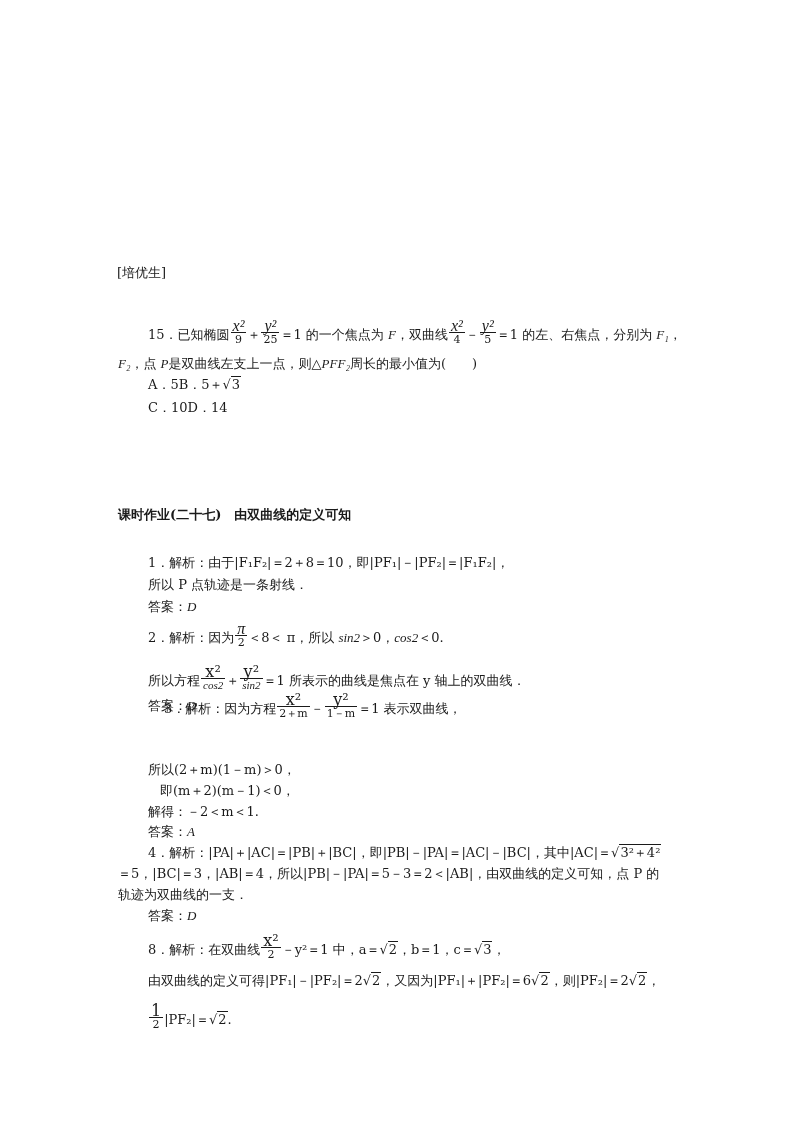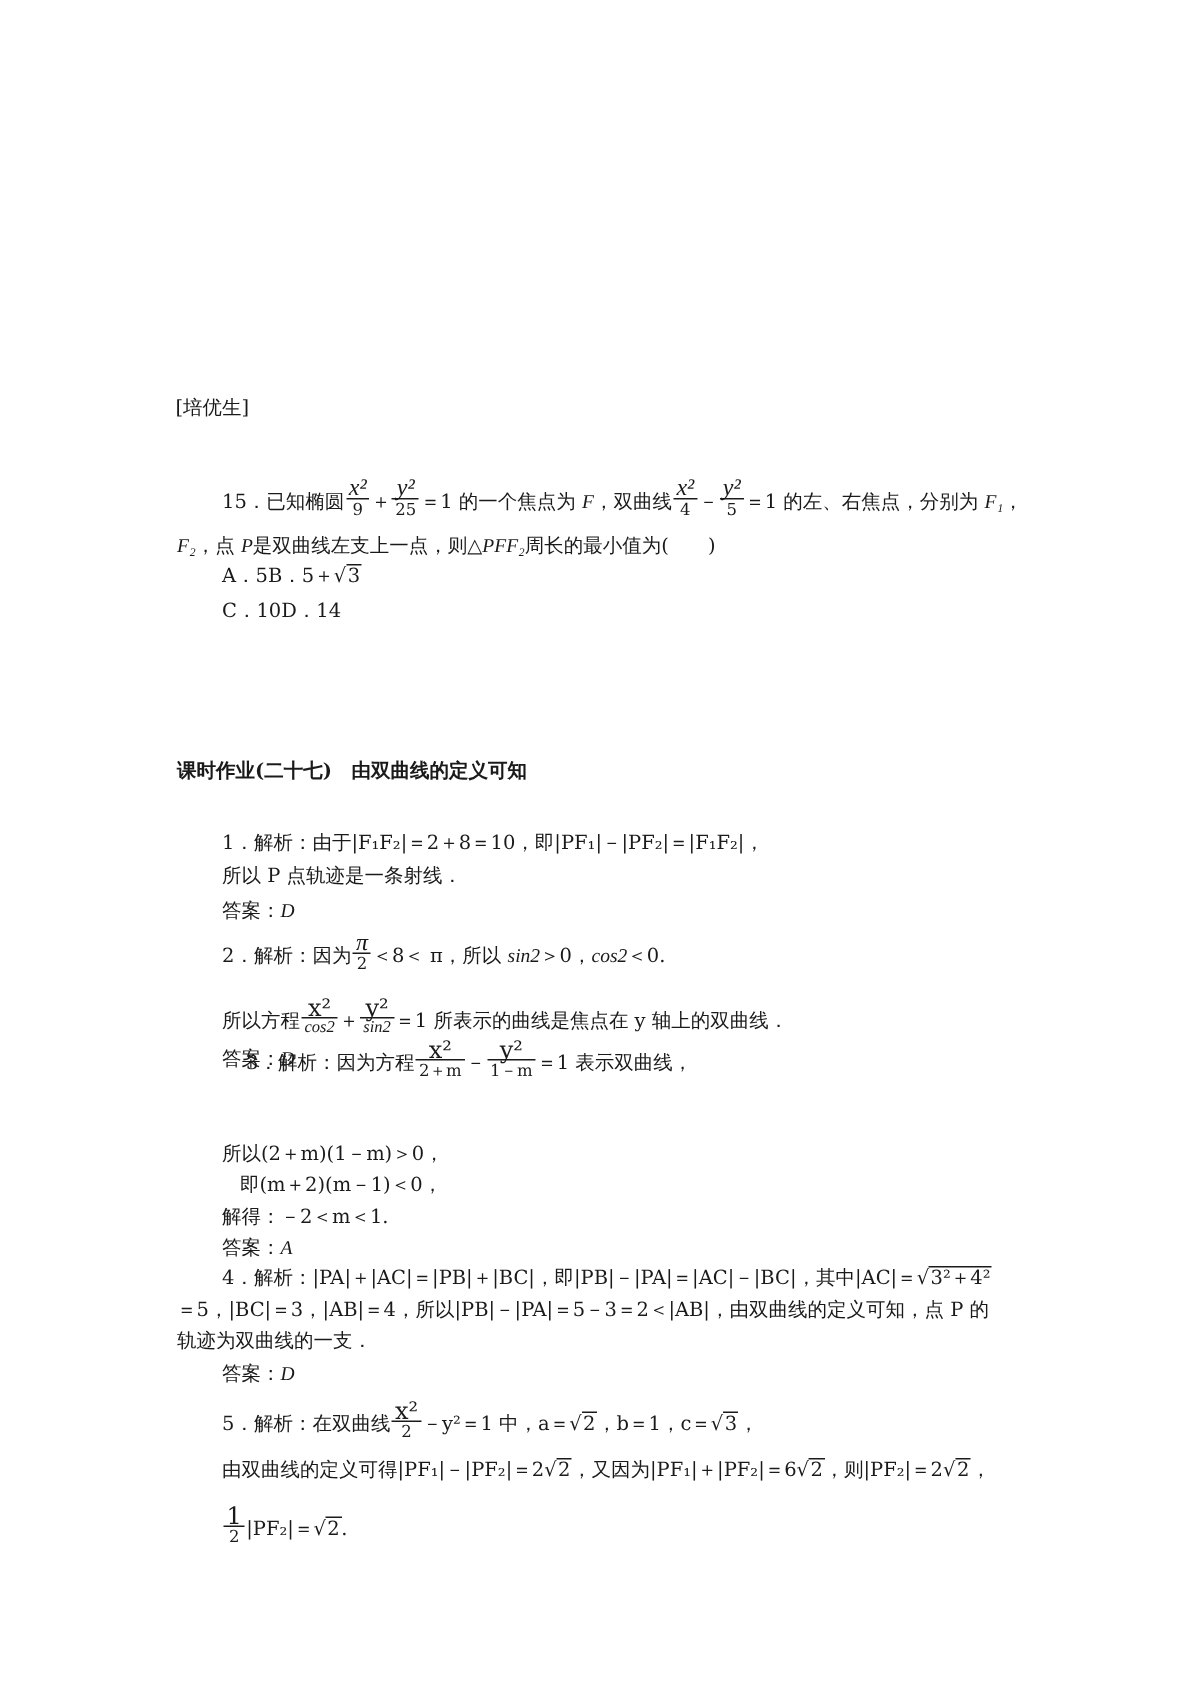--- a/index.html
+++ b/index.html
@@ -55,21 +55,21 @@
   <div class="ln" style="left:148px; top:824px;"><span>答案：</span><span class="it">A</span></div>
 
   <div class="ln" style="left:148px; top:845px;">
     <span>4．解析：|PA|＋|AC|＝|PB|＋|BC|，即|PB|－|PA|＝|AC|－|BC|，其中|AC|＝</span><span class="sqrt">√<span class="rad">3²＋4²</span></span>
   </div>
   <div class="ln" style="left:118px; top:866px;">＝5，|BC|＝3，|AB|＝4，所以|PB|－|PA|＝5－3＝2＜|AB|，由双曲线的定义可知，点 P 的</div>
   <div class="ln" style="left:118px; top:887px;">轨迹为双曲线的一支．</div>
   <div class="ln" style="left:148px; top:908px;"><span>答案：</span><span class="it">D</span></div>
 
   <div class="ln" style="left:148px; top:937px;">
-    <span>5．解析：在双曲线</span><span class="frac"><span class="num">x²</span><span class="den">2</span></span><span>－y²＝1 中，a＝</span><span class="sqrt">√<span class="rad">2</span></span><span>，b＝1，c＝</span><span class="sqrt">√<span class="rad">3</span></span><span>，</span>
+    <span>8．解析：在双曲线</span><span class="frac"><span class="num">x²</span><span class="den">2</span></span><span>－y²＝1 中，a＝</span><span class="sqrt">√<span class="rad">2</span></span><span>，b＝1，c＝</span><span class="sqrt">√<span class="rad">3</span></span><span>，</span>
   </div>
   <div class="ln" style="left:148px; top:973px;">
     <span>由双曲线的定义可得|PF₁|－|PF₂|＝2</span><span class="sqrt">√<span class="rad">2</span></span><span>，又因为|PF₁|＋|PF₂|＝6</span><span class="sqrt">√<span class="rad">2</span></span><span>，则|PF₂|＝2</span><span class="sqrt">√<span class="rad">2</span></span><span>，</span>
   </div>
   <div class="ln" style="left:148px; top:1007px;">
     <span class="frac"><span class="num">1</span><span class="den">2</span></span><span>|PF₂|＝</span><span class="sqrt">√<span class="rad">2</span></span><span>.</span>
   </div>
 
 </div>
 

